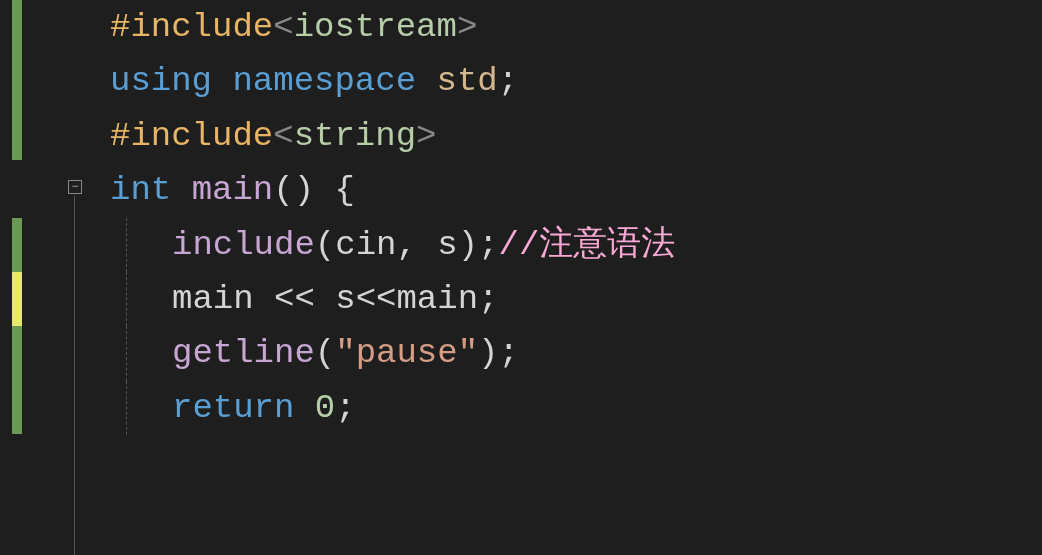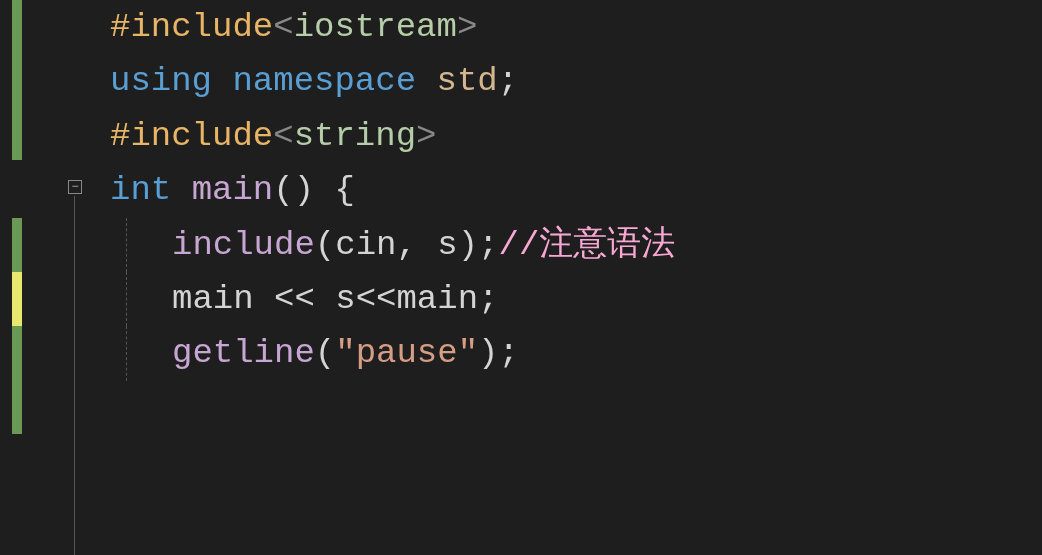--- a/index.html
+++ b/index.html
@@ -105,14 +105,15 @@
     <div class="fold-line" style="top:196px; height:360px;"></div>
   </div>
   <div class="code-area" id="code-area">
   <div class="code-line"><span class="tok-preproc">#include</span><span class="tok-angle">&lt;</span><span class="tok-string">iostream</span><span class="tok-angle">&gt;</span></div>
       <div class="code-line"><span class="tok-keyword">using</span><span> </span><span class="tok-keyword">namespace</span><span> </span><span class="tok-type">std</span><span class="tok-punct">;</span></div>
       <div class="code-line"><span class="tok-preproc">#include</span><span class="tok-angle">&lt;</span><span class="tok-string">string</span><span class="tok-angle">&gt;</span></div>
       <div class="code-line"><span class="tok-keyword">int</span><span> </span><span class="tok-func">main</span><span class="tok-punct">()</span><span> </span><span class="tok-punct">{</span></div>
       <div class="code-line indented"><span class="indent-guide"></span><span class="tok-func">include</span><span class="tok-punct">(</span><span class="tok-ident">cin</span><span class="tok-punct">, </span><span class="tok-ident">s</span><span class="tok-punct">)</span><span class="tok-punct">;</span><span class="tok-comment">//注意语法</span></div>
       <div class="code-line indented"><span class="indent-guide"></span><span class="tok-ident">main</span><span> </span><span class="tok-punct">&lt;&lt;</span><span> </span><span class="tok-ident">s</span><span class="tok-punct">&lt;&lt;</span><span class="tok-ident">main</span><span class="tok-punct">;</span></div>
       <div class="code-line indented"><span class="indent-guide"></span><span class="tok-func">getline</span><span class="tok-punct">(</span><span class="tok-stringLit">"pause"</span><span class="tok-punct">)</span><span class="tok-punct">;</span></div>
+      <div class="code-line indented"><span class="indent-guide"></span><span class="tok-keyword">return</span><span> </span><span class="tok-number">0</span><span class="tok-punct">;</span></div>
     </div>
 </div>
 
 </body></html>

